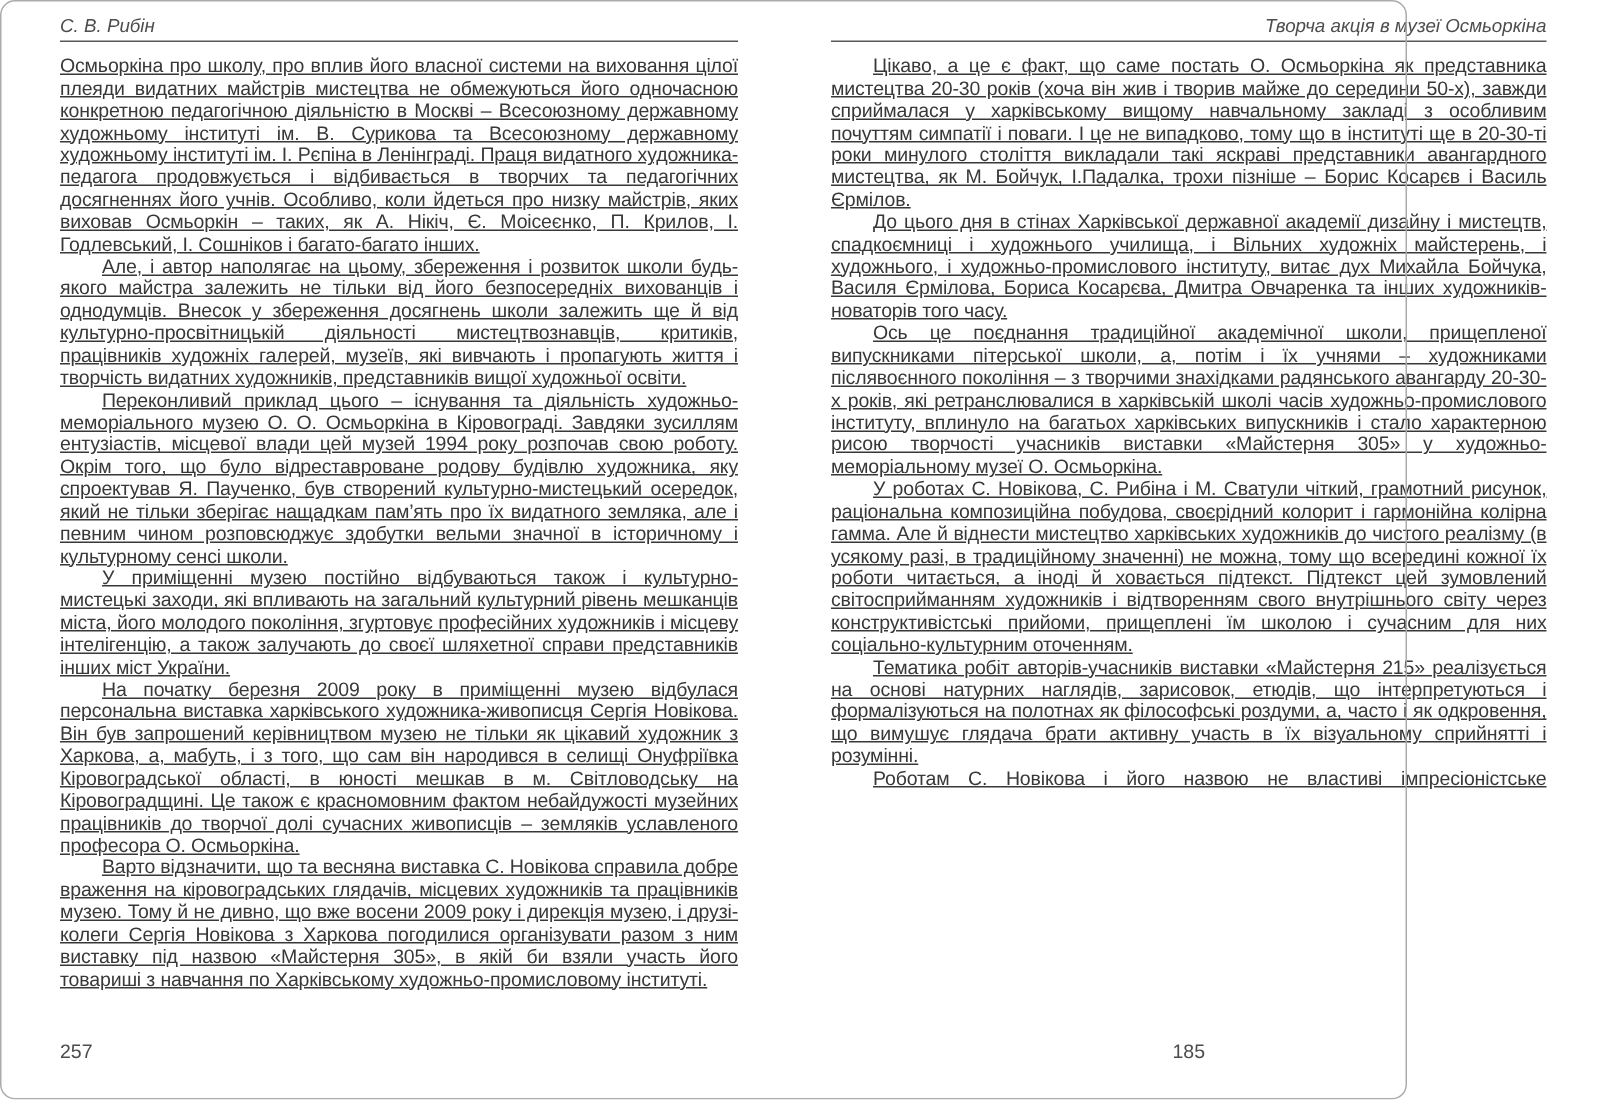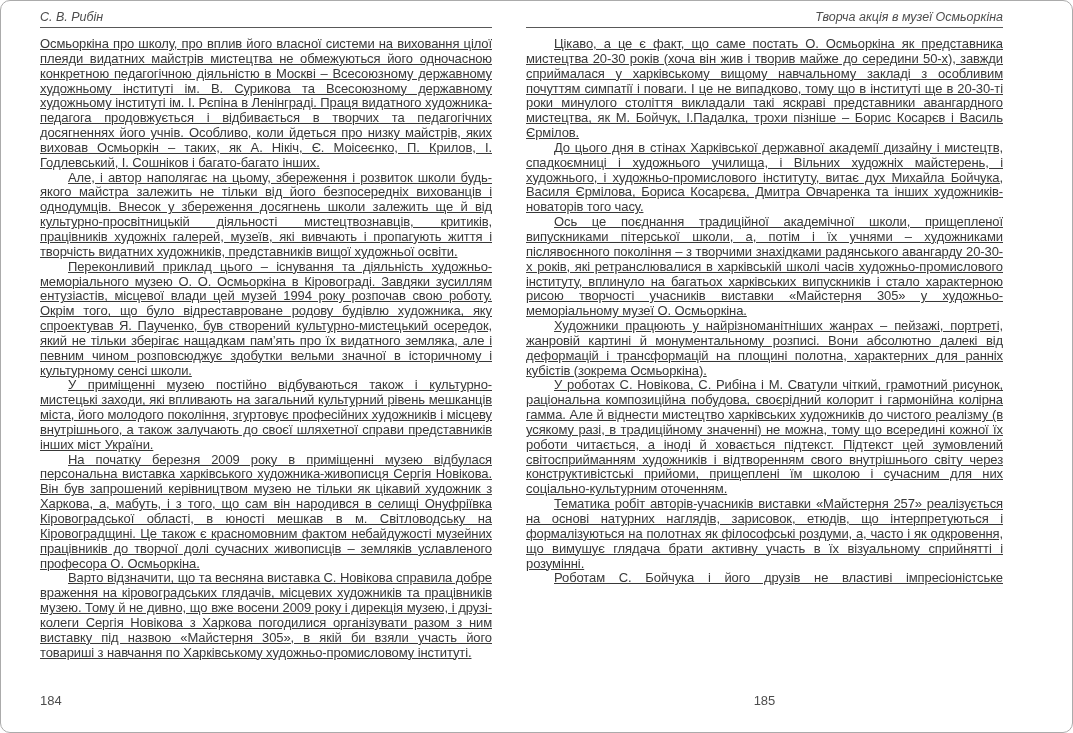--- a/index.html
+++ b/index.html
@@ -7,39 +7,39 @@
     padding: 0;
     background: #ffffff;
     width: 1073px;
     height: 733px;
     font-family: "Liberation Sans", sans-serif;
     color: #383838;
     overflow: hidden;
   }
   .spread {
     position: relative;
-    width: 1073px;
+    width: 938px;
     height: 733px;
     background: #ffffff;
     box-sizing: border-box;
   }
   .frame {
     position: absolute;
     left: 0; top: 0; right: 0; bottom: 0;
     border: 1px solid #ababab;
     border-radius: 10px;
     pointer-events: none;
   }
   .page {
     position: absolute;
     top: 0;
     height: 733px;
   }
   .page-left  { left: 40px;  width: 452px; }
-  .page-right { left: 526px; width: 477px; }
+  .page-right { left: 554px; width: 477px; }
   .running-header {
     position: absolute;
     top: 10px;
     width: 100%;
     font-style: italic;
     font-size: 12.5px;
     color: #4d4d4d;
     white-space: nowrap;
   }
   .header-left  { text-align: left; }
@@ -83,36 +83,35 @@
 
 <div class="spread">
 
   <div class="page page-left">
     <div class="running-header header-left">С. В. Рибін</div>
     <div class="header-rule"></div>
     <div class="body-text">
       <p class="no-indent">Осмьоркіна про школу, про вплив його власної системи на виховання цілої плеяди видатних майстрів мистецтва не обмежуються його одночасною конкретною педагогічною діяльністю в Москві – Всесоюзному державному художньому інституті ім. В. Сурикова та Всесоюзному державному художньому інституті ім. І. Рєпіна в Ленінграді. Праця видатного художника-педагога продовжується і відбивається в творчих та педагогічних досягненнях його учнів. Особливо, коли йдеться про низку майстрів, яких виховав Осмьоркін – таких, як А. Нікіч, Є. Моісеєнко, П. Крилов, І. Годлевський, І. Сошніков і багато-багато інших.</p>
       <p>Але, і автор наполягає на цьому, збереження і розвиток школи будь-якого майстра залежить не тільки від його безпосередніх вихованців і однодумців. Внесок у збереження досягнень школи залежить ще й від культурно-просвітницькій діяльності мистецтвознавців, критиків, працівників художніх галерей, музеїв, які вивчають і пропагують життя і творчість видатних художників, представників вищої художньої освіти.</p>
       <p>Переконливий приклад цього – існування та діяльність художньо-меморіального музею О. О. Осмьоркіна в Кіровограді. Завдяки зусиллям ентузіастів, місцевої влади цей музей 1994 року розпочав свою роботу. Окрім того, що було відреставроване родову будівлю художника, яку спроектував Я. Паученко, був створений культурно-мистецький осередок, який не тільки зберігає нащадкам пам’ять про їх видатного земляка, але і певним чином розповсюджує здобутки вельми значної в історичному і культурному сенсі школи.</p>
-      <p>У приміщенні музею постійно відбуваються також і культурно-мистецькі заходи, які впливають на загальний культурний рівень мешканців міста, його молодого покоління, згуртовує професійних художників і місцеву внутрішнього, а також залучають до своєї шляхетної справи представників інших міст України.</p>
+      <p>У приміщенні музею постійно відбуваються також і культурно-мистецькі заходи, які впливають на загальний культурний рівень мешканців міста, його молодого покоління, згуртовує професійних художників і місцеву інтелігенцію, а також залучають до своєї шляхетної справи представників інших міст України.</p>
       <p>На початку березня 2009 року в приміщенні музею відбулася персональна виставка харківського художника-живописця Сергія Новікова. Він був запрошений керівництвом музею не тільки як цікавий художник з Харкова, а, мабуть, і з того, що сам він народився в селищі Онуфріївка Кіровоградської області, в юності мешкав в м. Світловодську на Кіровоградщині. Це також є красномовним фактом небайдужості музейних працівників до творчої долі сучасних живописців – земляків уславленого професора О. Осмьоркіна.</p>
       <p>Варто відзначити, що та весняна виставка С. Новікова справила добре враження на кіровоградських глядачів, місцевих художників та працівників музею. Тому й не дивно, що вже восени 2009 року і дирекція музею, і друзі-колеги Сергія Новікова з Харкова погодилися організувати разом з ним виставку під назвою «Майстерня 305», в якій би взяли участь його товариші з навчання по Харківському художньо-промисловому інституті.</p>
     </div>
-    <div class="page-number pn-left">184</div>
+    <div class="page-number pn-left">257</div>
   </div>
 
   <div class="page page-right">
     <div class="running-header header-right">Творча акція в музеї Осмьоркіна</div>
     <div class="header-rule"></div>
     <div class="body-text">
       <p>Цікаво, а це є факт, що саме постать О. Осмьоркіна як представника мистецтва 20-30 років (хоча він жив і творив майже до середини 50-х), завжди сприймалася у харківському вищому навчальному закладі з особливим почуттям симпатії і поваги. І це не випадково, тому що в інституті ще в 20-30-ті роки минулого століття викладали такі яскраві представники авангардного мистецтва, як М. Бойчук, І.Падалка, трохи пізніше – Борис Косарєв і Василь Єрмілов.</p>
       <p>До цього дня в стінах Харківської державної академії дизайну і мистецтв, спадкоємниці і художнього училища, і Вільних художніх майстерень, і художнього, і художньо-промислового інституту, витає дух Михайла Бойчука, Василя Єрмілова, Бориса Косарєва, Дмитра Овчаренка та інших художників-новаторів того часу.</p>
       <p>Ось це поєднання традиційної академічної школи, прищепленої випускниками пітерської школи, а, потім і їх учнями – художниками післявоєнного покоління – з творчими знахідками радянського авангарду 20-30-х років, які ретранслювалися в харківській школі часів художньо-промислового інституту, вплинуло на багатьох харківських випускників і стало характерною рисою творчості учасників виставки «Майстерня 305» у художньо-меморіальному музеї О. Осмьоркіна.</p>
-      <p>Художники працюють у найрізноманітніших жанрах – пейзажі, портреті, жанровій картині й монументальному розписі. Вони абсолютно далекі від деформацій і трансформацій на площині полотна, характерних для ранніх кубістів (зокрема Осмьоркіна).</p>
       <p>У роботах С. Новікова, С. Рибіна і М. Сватули чіткий, грамотний рисунок, раціональна композиційна побудова, своєрідний колорит і гармонійна колірна гамма. Але й віднести мистецтво харківських художників до чистого реалізму (в усякому разі, в традиційному значенні) не можна, тому що всередині кожної їх роботи читається, а іноді й ховається підтекст. Підтекст цей зумовлений світосприйманням художників і відтворенням свого внутрішнього світу через конструктивістські прийоми, прищеплені їм школою і сучасним для них соціально-культурним оточенням.</p>
-      <p>Тематика робіт авторів-учасників виставки «Майстерня 257» реалізується на основі натурних наглядів, зарисовок, етюдів, що інтерпретуються і формалізуються на полотнах як філософські роздуми, а, часто і як одкровення, що вимушує глядача брати активну участь в їх візуальному сприйнятті і розумінні.</p>
-      <p class="fill-last">Роботам С. Бойчука і його друзів не властиві імпресіоністське</p>
+      <p>Тематика робіт авторів-учасників виставки «Майстерня 215» реалізується на основі натурних наглядів, зарисовок, етюдів, що інтерпретуються і формалізуються на полотнах як філософські роздуми, а, часто і як одкровення, що вимушує глядача брати активну участь в їх візуальному сприйнятті і розумінні.</p>
+      <p class="fill-last">Роботам С. Новікова і його назвою не властиві імпресіоністське</p>
     </div>
     <div class="page-number pn-right">185</div>
   </div>
 
   <div class="frame"></div>
 </div>
 
 </body></html>

